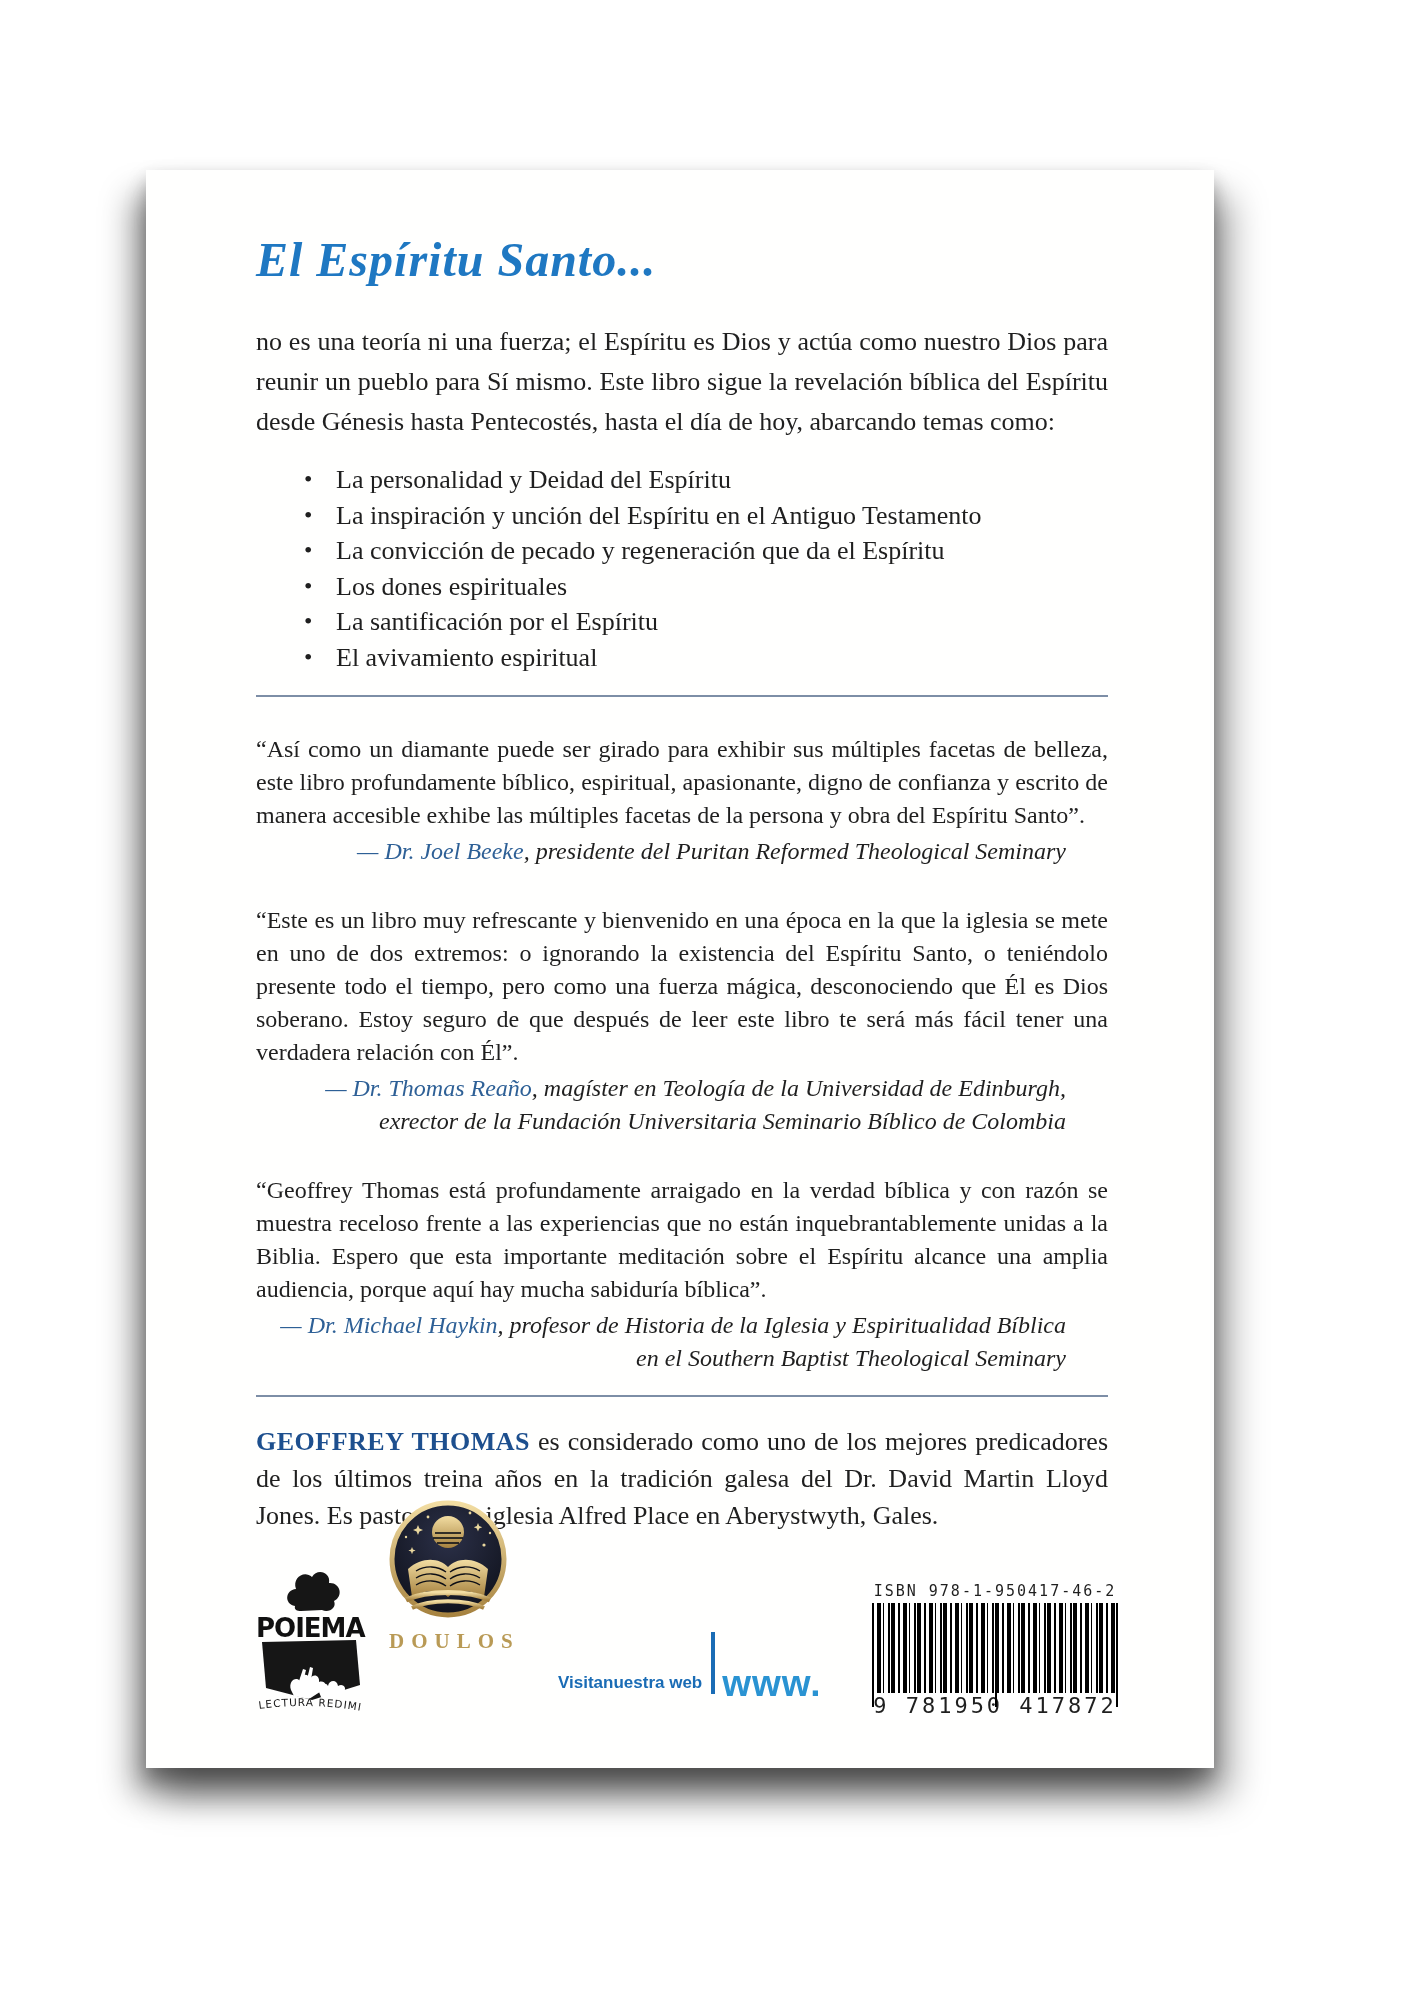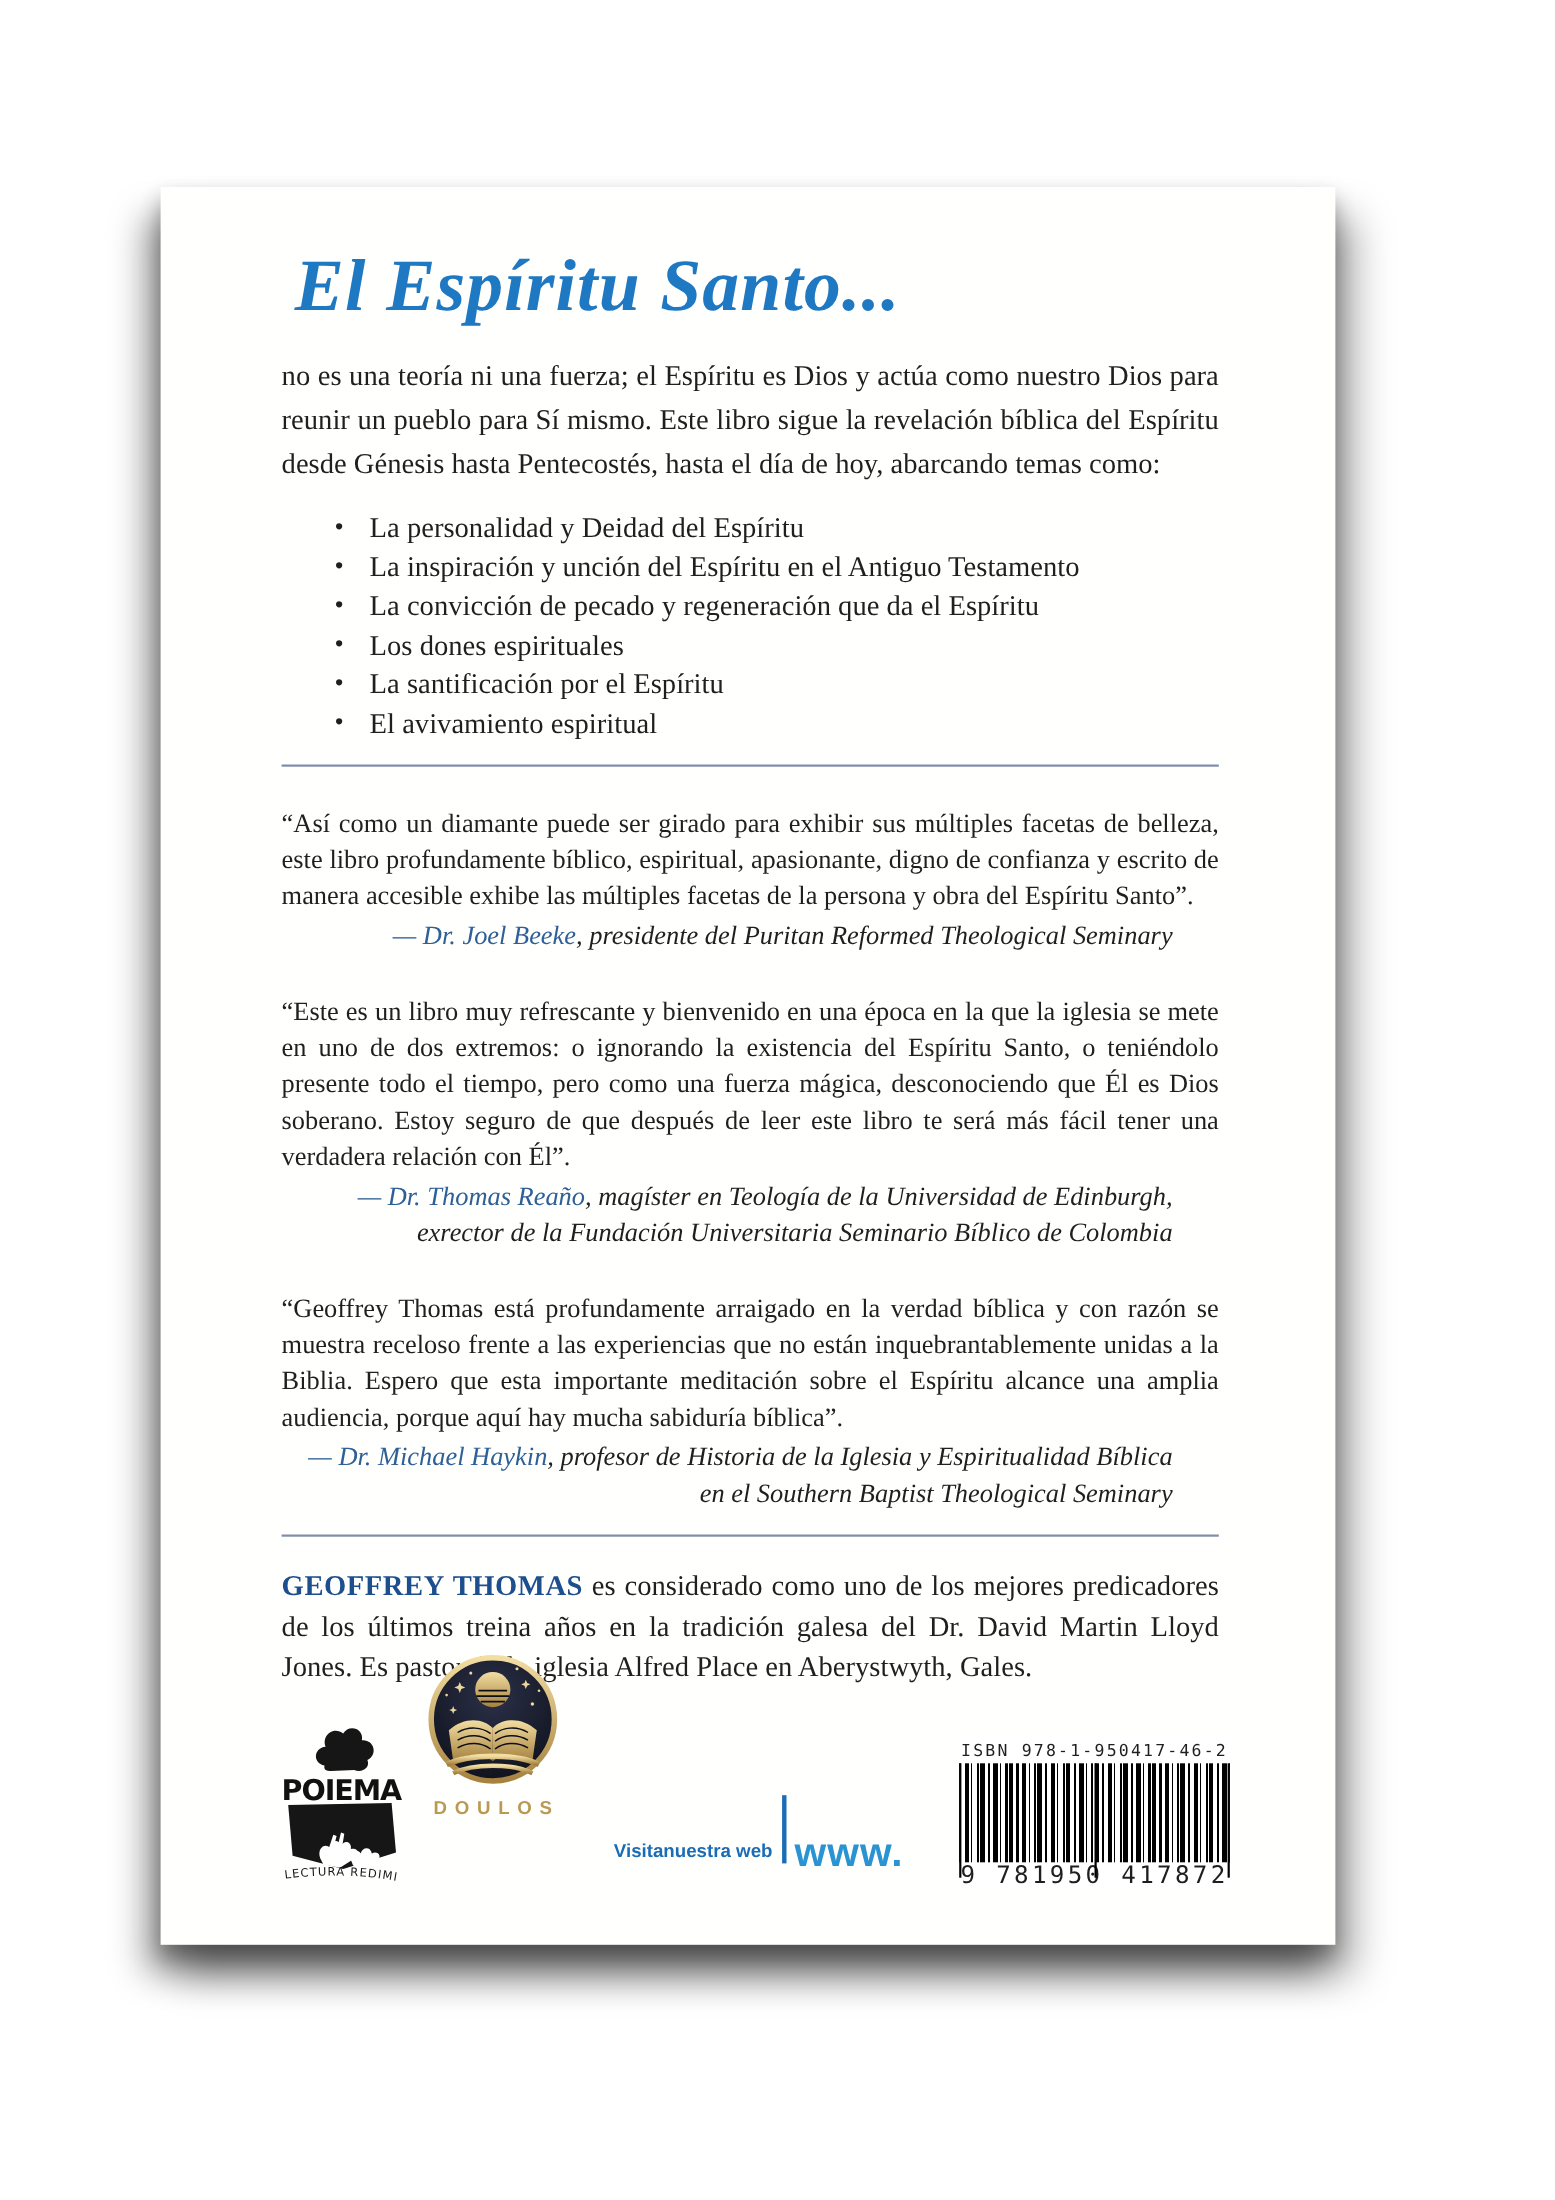--- a/index.html
+++ b/index.html
@@ -2,21 +2,21 @@
 <html style="--title_blue: #1f78c2; --name_blue: #2e6096; --bio_blue: #1d4f8e; --web_blue: #2a93d2; --web_blue_dark: #1a6cb5; --gold: #b99a55; --rule_gray: #7d8ea6;"><head>
 <meta charset="utf-8">
 <style>
   html,body{margin:0;padding:0;background:#ffffff;}
   .stage{position:relative;width:1414px;height:2000px;background:#ffffff;overflow:hidden;
          font-family:"Liberation Serif", serif;color:#1f1f1f;}
   .card{position:absolute;left:146px;top:170px;width:1068px;height:1598px;background:#fffffe;
         box-shadow:-14px 26px 30px rgba(0,0,0,0.38), 16px 28px 34px rgba(0,0,0,0.36), 0 10px 18px rgba(0,0,0,0.28);}
   .content{padding:0 106px 0 110px;}
 
-  .headline{margin:58px 0 0 12px;font-size:67px;line-height:64px;font-style:italic;font-weight:bold;
+  .headline{margin:58px 0 0 0;font-size:48px;line-height:64px;font-style:italic;font-weight:bold;
             color:var(--title_blue,#1f78c2);letter-spacing:1px;}
   .intro{margin:30px 0 0 0;font-size:26px;line-height:40px;text-align:justify;}
 
   ul.topics{margin:20px 0 0 0;padding:0 0 0 48px;list-style:none;}
   ul.topics li{position:relative;padding-left:32px;font-size:26px;line-height:35.5px;}
   ul.topics li::before{content:"•";position:absolute;left:0;top:0;font-size:24px;color:#1f1f1f;}
 
   .rule{height:2px;background:var(--rule_gray,#7d8ea6);border:none;margin:20px 0 0 0;}
 
   .quote{margin-top:36px;}
@@ -24,21 +24,21 @@
   .attr{margin:3px 0 0 0;font-size:24px;line-height:33px;font-style:italic;text-align:right;padding-right:42px;}
   .attr .attr-name{color:var(--name_blue,#2e6096);}
   .attr .attr-role{color:#1f1f1f;}
 
   .bio{margin:26px 0 0 0;font-size:26px;line-height:37px;text-align:justify;}
   .bio-name{color:var(--bio_blue,#1d4f8e);font-weight:bold;letter-spacing:0.5px;}
 
   .footer{position:absolute;left:108px;right:92px;bottom:46px;display:flex;align-items:flex-end;}
   .poiema{width:112px;}
   .doulos{margin-left:16px;margin-bottom:68px;width:132px;text-align:center;}
-  .doulos-label{margin-top:4px;font-family:Liberation Sans, sans-serif;font-size:17px;font-weight:bold;
+  .doulos-label{margin-top:4px;font-family:Liberation Serif, serif;font-size:21px;font-weight:bold;
                 letter-spacing:7px;color:var(--gold,#b99a55);padding-left:7px;}
   .weblogo{margin-left:44px;margin-bottom:24px;display:flex;align-items:flex-end;
            font-family:"Liberation Sans",sans-serif;}
   .visit{display:flex;flex-direction:row;text-align:right;color:var(--web_blue_dark,#1a6cb5);
          font-weight:bold;font-size:17px;line-height:19px;margin-bottom:6px;}
   .vbar{width:4px;height:62px;background:var(--web_blue_dark,#1a6cb5);margin:0 7px 4px 9px;}
   .wordmark{line-height:1;}
   .www{font-size:37px;font-weight:bold;color:var(--web_blue,#2a93d2);letter-spacing:1px;line-height:28px;}
   .domain{font-size:57px;font-weight:bold;color:var(--web_blue,#2a93d2);letter-spacing:-1px;line-height:46px;}
   .tld{font-size:27px;font-weight:bold;position:relative;top:2px;letter-spacing:0;}

